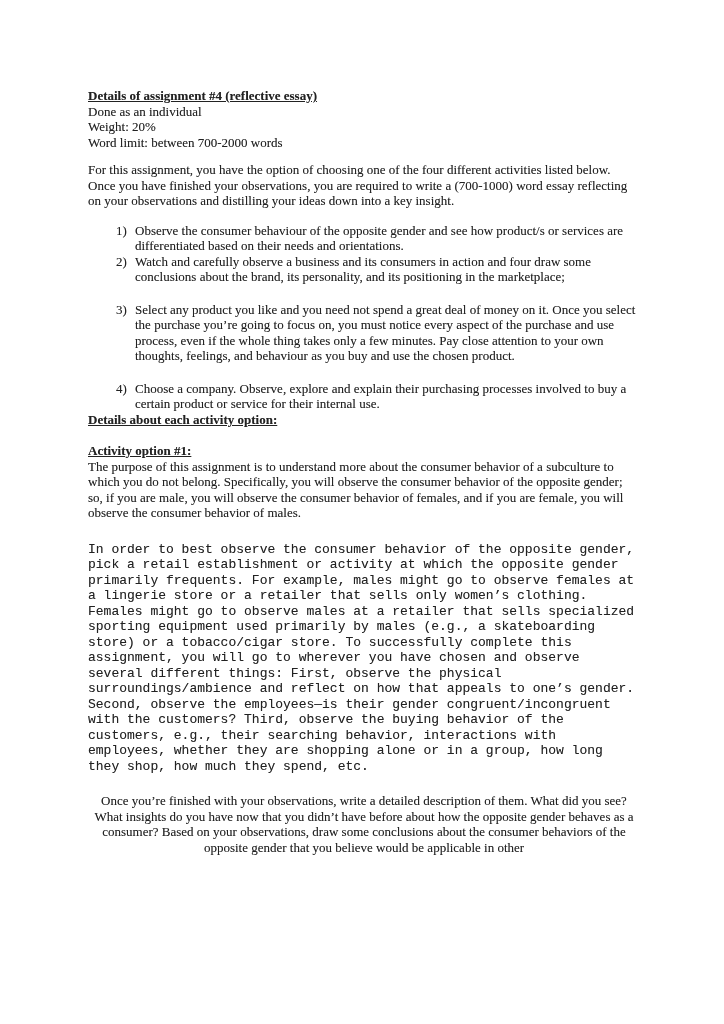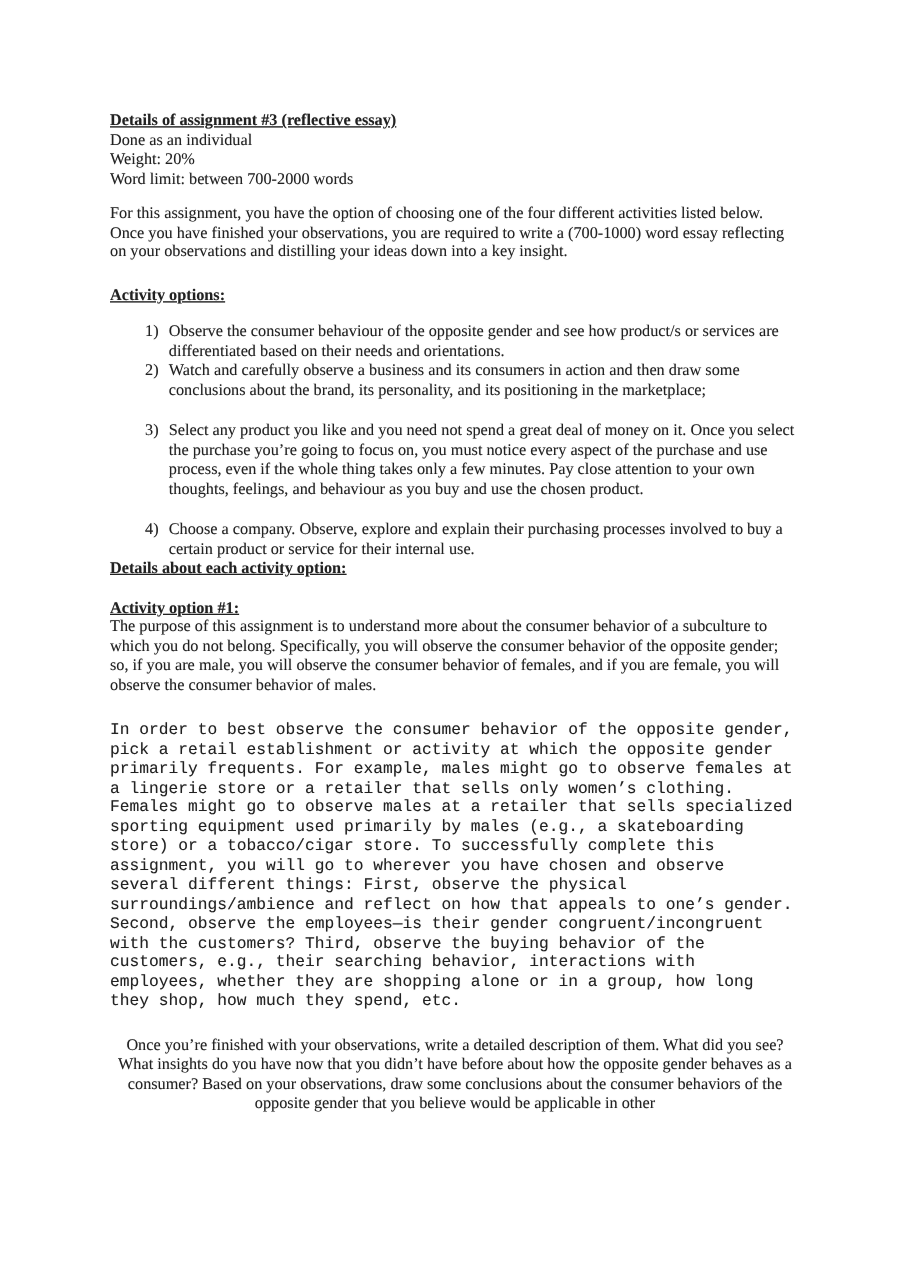--- a/index.html
+++ b/index.html
@@ -47,40 +47,39 @@
   .m-p2 { margin-top: 21px; font-family: Liberation Mono, monospace; }
   .m-p3 { margin-top: 19px; text-align: center; }
   .tight { margin-top: 0; }
 </style>
 </head>
 <body>
 
 <div class="page">
   <div class="content">
 
-    <h1 class="heading">Details of assignment #3 (reflective essay)</h1>
+    <h1 class="heading">Details of assignment #4 (reflective essay)</h1>
 
     <div class="meta">Done as an individual</div>
     <div class="meta">Weight: 20%</div>
     <div class="meta">Word limit: between 700-2000 words</div>
 
     <p class="para">For this assignment, you have the option of choosing one of the four different activities listed below. Once you have finished your observations, you are required to write a (700-1000) word essay reflecting on your observations and distilling your ideas down into a key insight.</p>
 
-    <h2 class="heading m-activity-heading">Activity options:</h2>
 
     <div class="list">
 
       <div class="list-item">
         <span class="num">1)</span>
         <span class="itext">Observe the consumer behaviour of the opposite gender and see how product/s or services are differentiated based on their needs and orientations.</span>
       </div>
 
       <div class="list-item">
         <span class="num">2)</span>
-        <span class="itext">Watch and carefully observe a business and its consumers in action and then draw some conclusions about the brand, its personality, and its positioning in the marketplace;</span>
+        <span class="itext">Watch and carefully observe a business and its consumers in action and four draw some conclusions about the brand, its personality, and its positioning in the marketplace;</span>
       </div>
 
       <div class="list-item m-item-gap">
         <span class="num">3)</span>
         <span class="itext">Select any product you like and you need not spend a great deal of money on it. Once you select the purchase you’re going to focus on, you must notice every aspect of the purchase and use process, even if the whole thing takes only a few minutes. Pay close attention to your own thoughts, feelings, and behaviour as you buy and use the chosen product.</span>
       </div>
 
       <div class="list-item m-item-gap">
         <span class="num">4)</span>
         <span class="itext">Choose a company. Observe, explore and explain their purchasing processes involved to buy a certain product or service for their internal use.</span>

